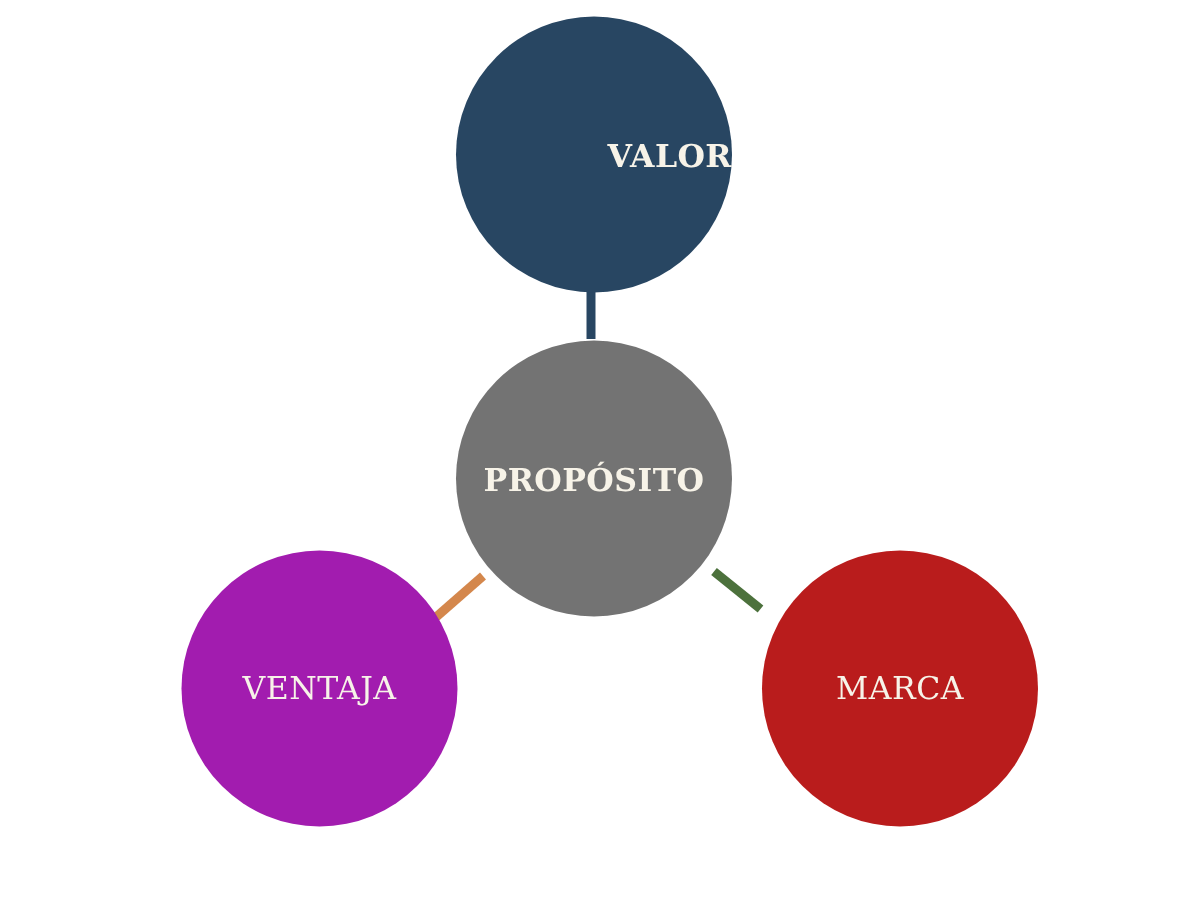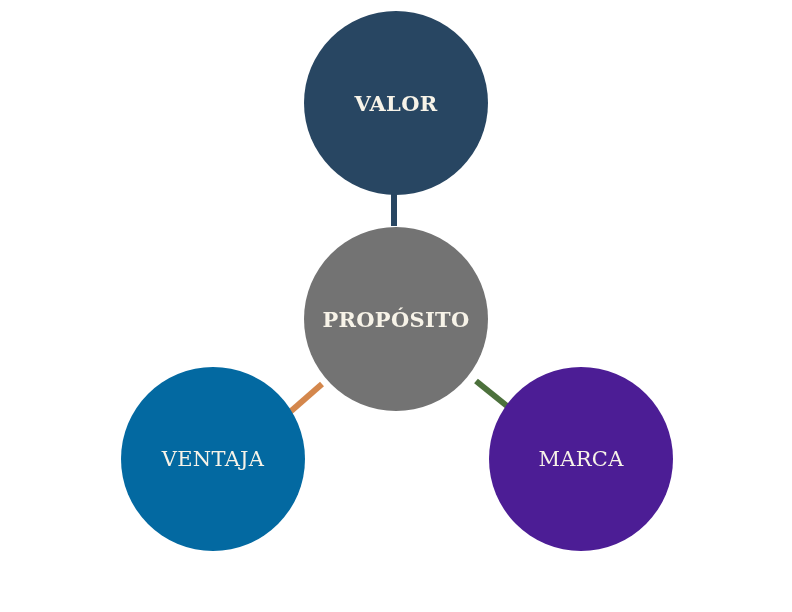--- a/index.html
+++ b/index.html
@@ -11,27 +11,27 @@
   </style>
 </head>
 <body>
 
 <svg class="connectors" width="792" height="612">
   <line x1="394" y1="190" x2="394" y2="226" stroke="#284662" stroke-width="6"></line>
   <line x1="322" y1="384" x2="290" y2="412" stroke="#d4874c" stroke-width="6"></line>
   <line x1="476" y1="381" x2="507" y2="406" stroke="#4c713c" stroke-width="6"></line>
 </svg>
 
-<div class="node bold" style="left:304px;top:11px;background:#284662;">
+<div class="node bold" style="left:304px;top:11px;background:#284662;justify-content:flex-end;">
   <span>VALOR</span>
 </div>
 
 <div class="node bold" style="left:304px;top:227px;background:#737373;">
   <span>PROPÓSITO</span>
 </div>
 
-<div class="node" style="left:121px;top:367px;background:#0369a1;">
+<div class="node" style="left:121px;top:367px;background:#a21caf;">
   <span>VENTAJA</span>
 </div>
 
-<div class="node" style="left:489px;top:367px;background:#4c1d95;">
+<div class="node" style="left:508px;top:367px;background:#b91c1c;">
   <span>MARCA</span>
 </div>
 
 </body></html>

